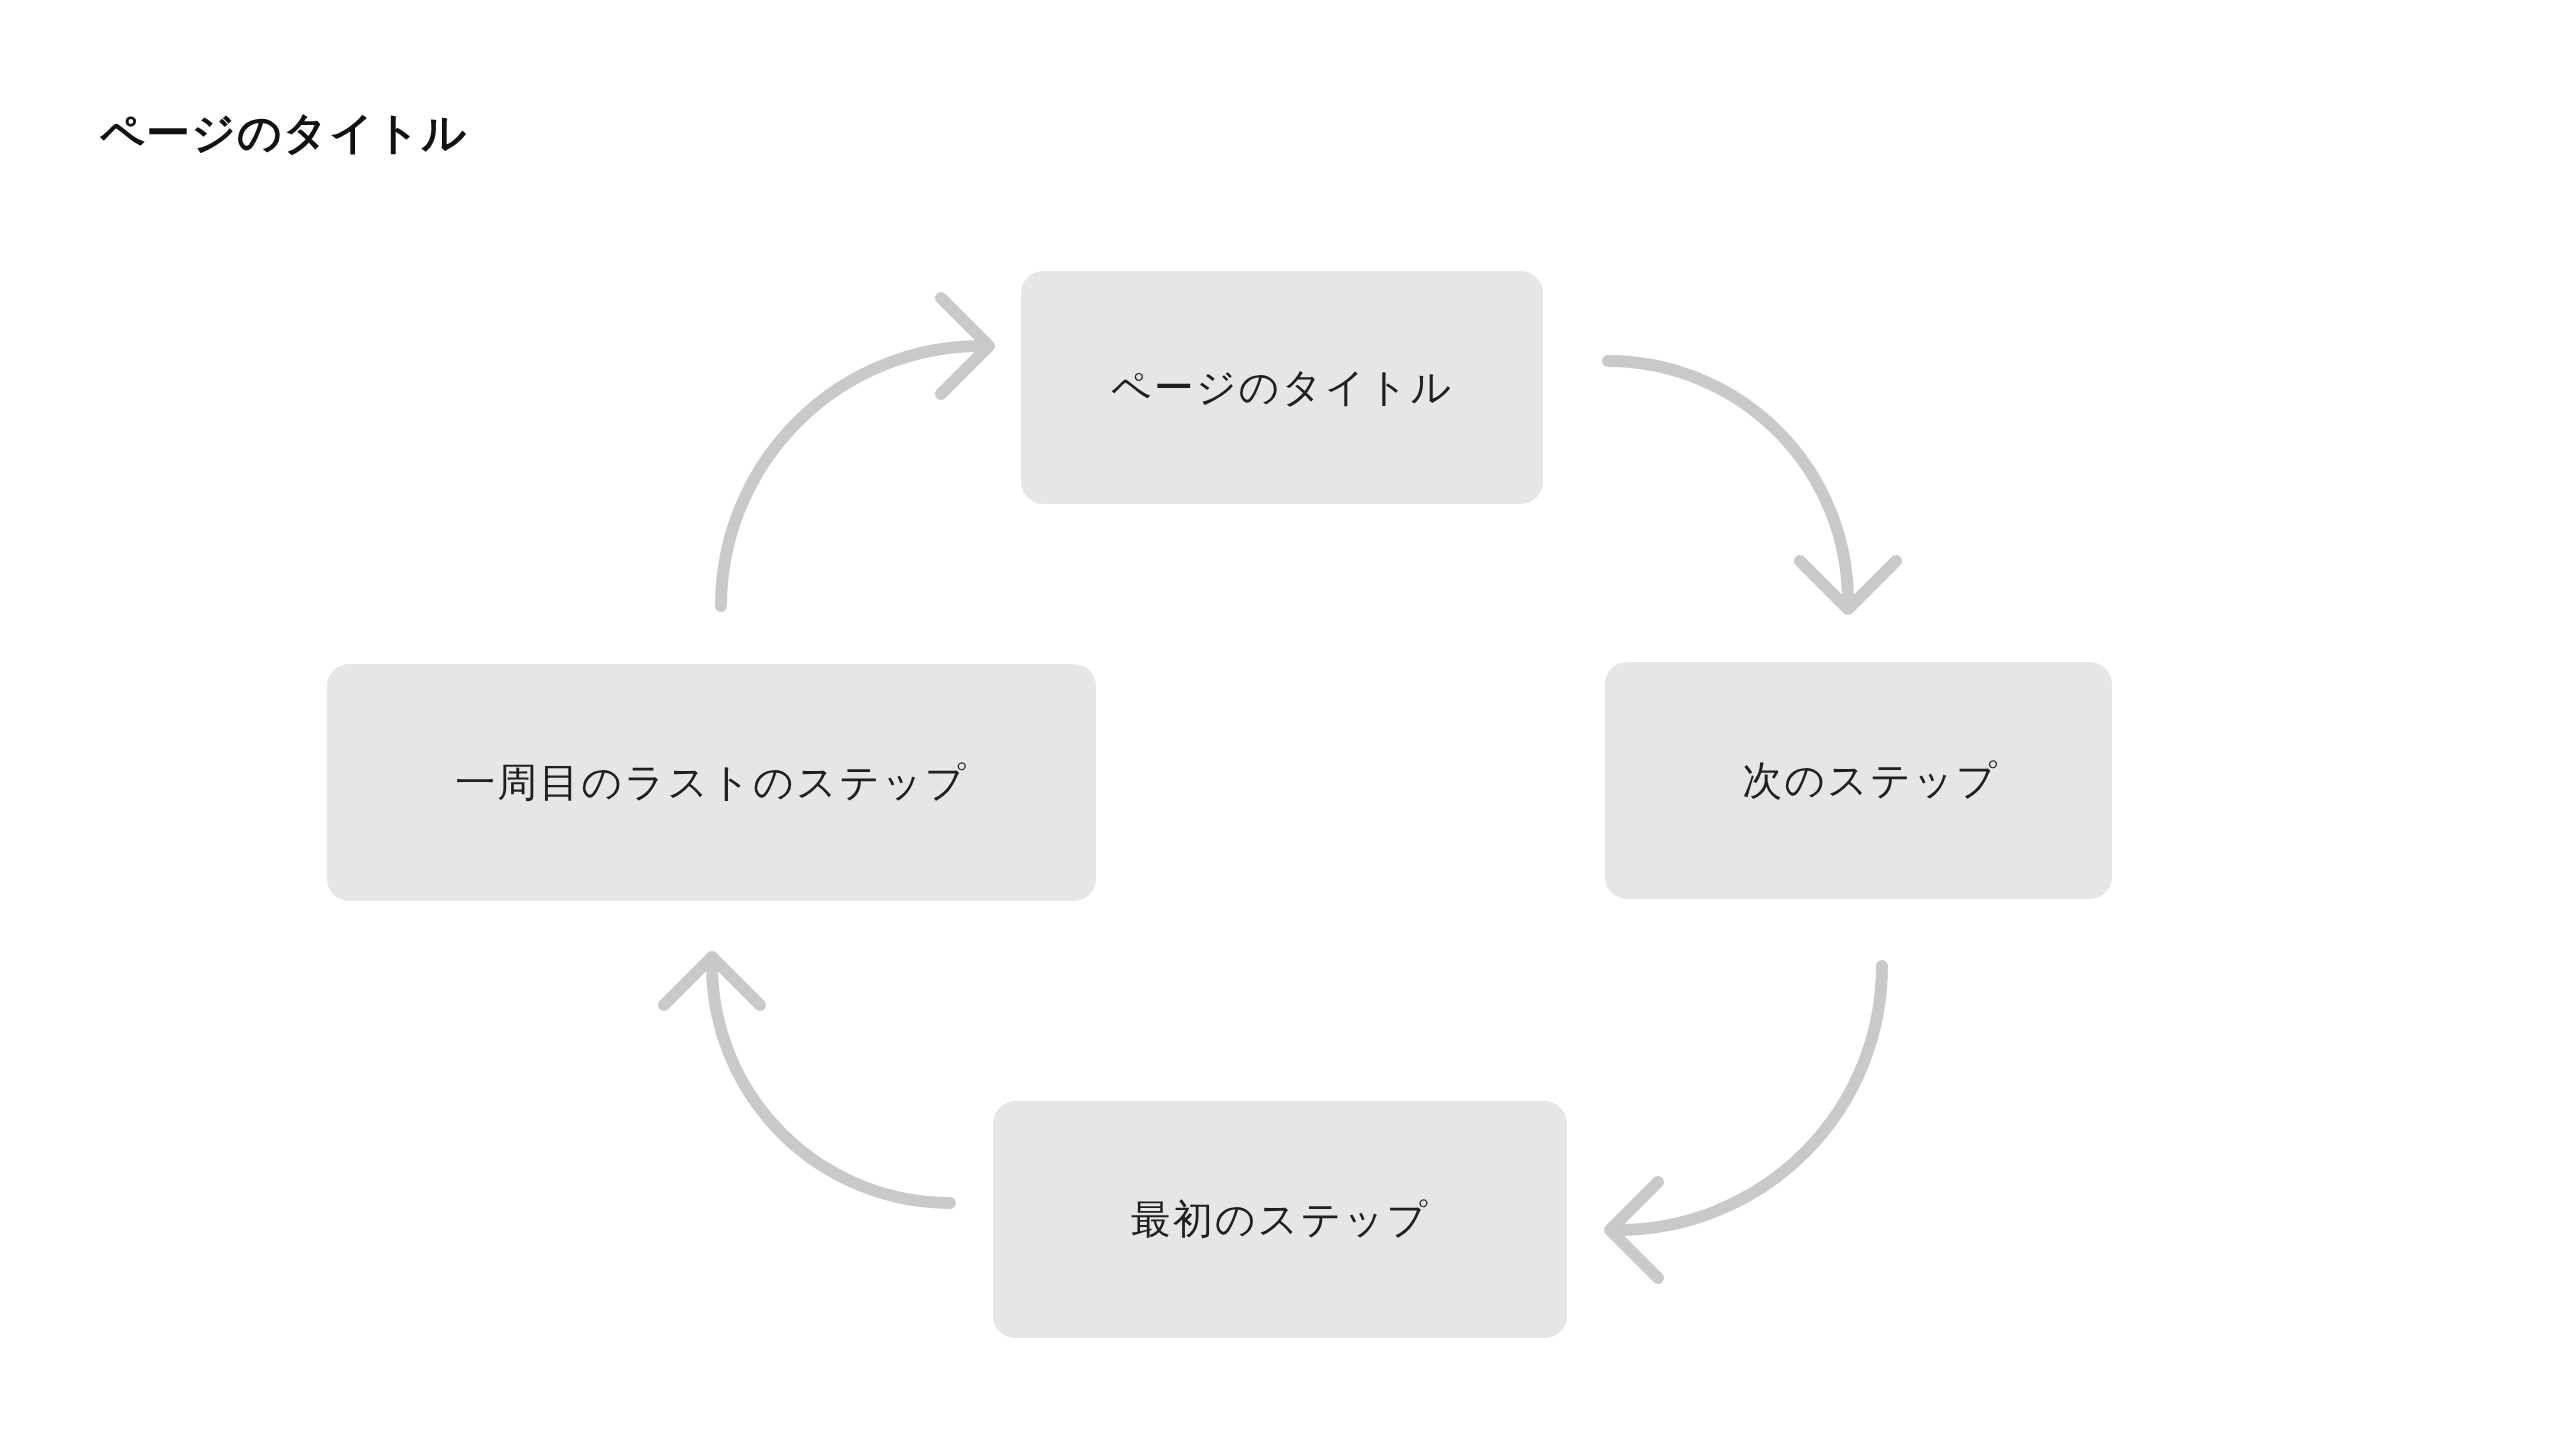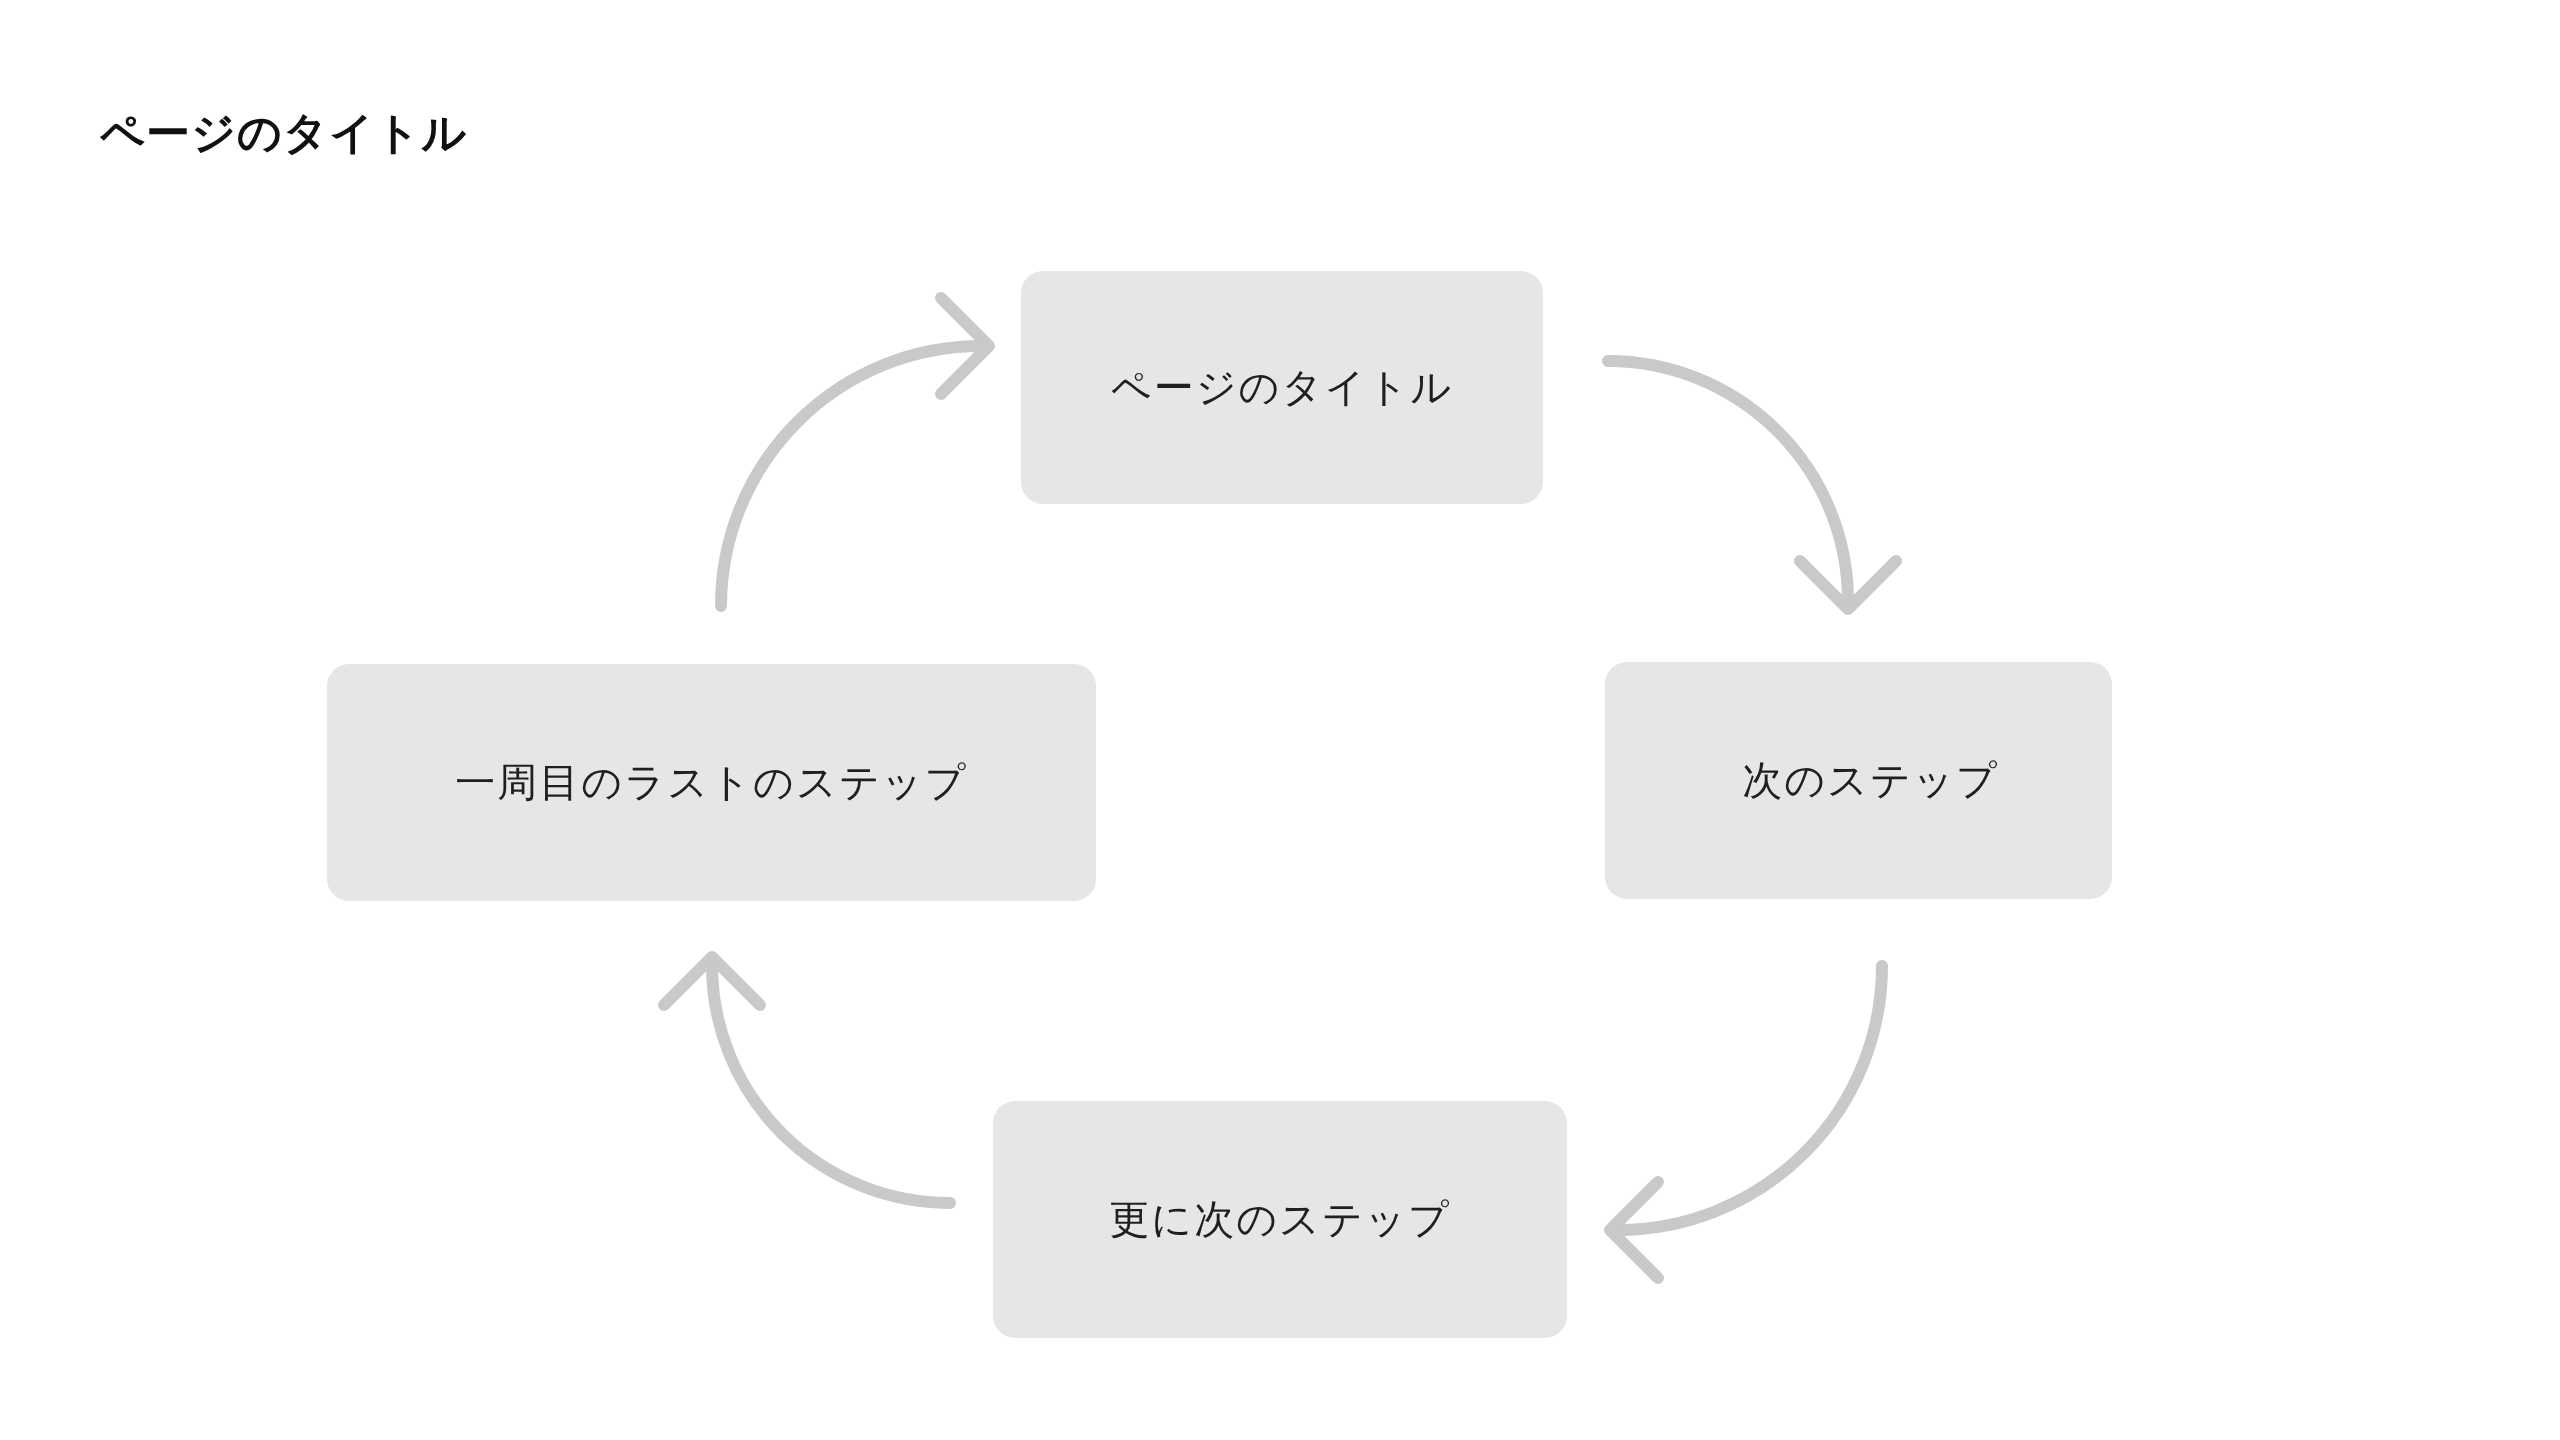--- a/index.html
+++ b/index.html
@@ -89,20 +89,20 @@
 
   <div id="node-top" class="node">
     <span>ページのタイトル</span>
   </div>
 
   <div id="node-right" class="node">
     <span>次のステップ</span>
   </div>
 
   <div id="node-bottom" class="node">
-    <span>更に次のステップ</span>
+    <span>最初のステップ</span>
   </div>
 
   <div id="node-left" class="node">
     <span>一周目のラストのステップ</span>
   </div>
 
 </div>
 
 </body></html>

